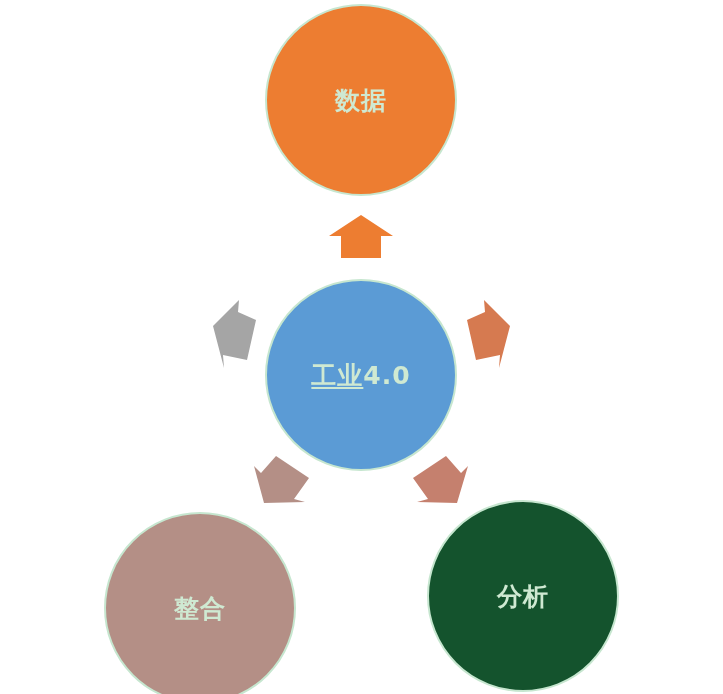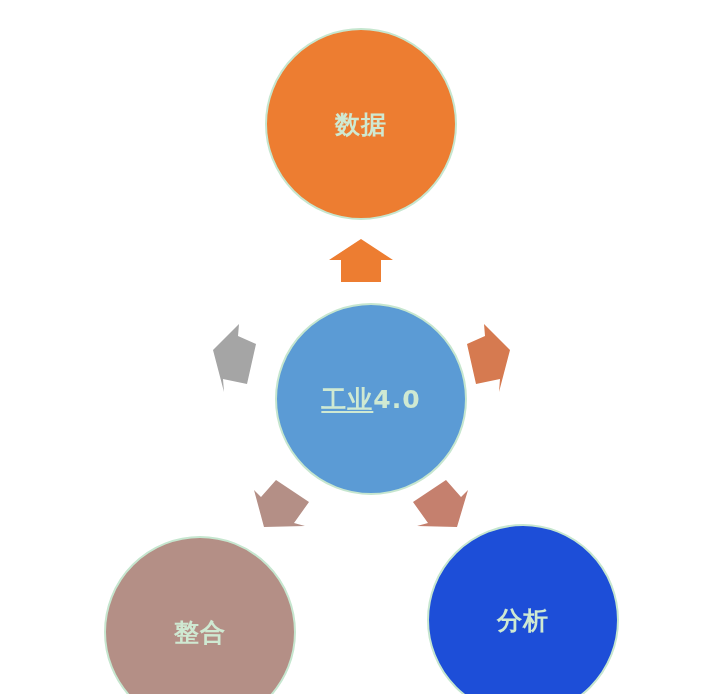--- a/index.html
+++ b/index.html
@@ -1,18 +1,18 @@
 <!DOCTYPE html>
 <html><head>
 <meta charset="utf-8">
 <style>
   html, body { margin: 0; padding: 0; background: #ffffff; }
   body { width: 723px; height: 694px; position: relative; overflow: hidden;
          font-family: "DejaVu Sans", "Liberation Sans", sans-serif; }
-  .stage { position: absolute; left: 0; top: 0; width: 723px; height: 568px; margin-top: 24px; }
+  .stage { position: absolute; left: 0; top: 0; width: 723px; height: 568px; }
   svg.arrows { position: absolute; left: 0; top: 0; width: 723px; height: 694px; }
   .node { position: absolute; width: 192px; height: 192px; border-radius: 50%;
           box-sizing: border-box; border: 2px solid #c6e6cf;
           display: flex; align-items: center; justify-content: center; }
   .node .label { color: #cfe9d2; font-weight: bold; font-size: 25px; letter-spacing: 1px; }
   .center-label .u { text-decoration: underline; text-decoration-thickness: 2px; text-underline-offset: 3px; }
 </style>
 </head>
 <body>
 
@@ -29,26 +29,26 @@
     <polygon points="309,478 294,499 305,502 264,503 254,466 261,473 276,456" fill="#b48f86"></polygon>
 
     <polygon points="256,320 247,360 223,355 224,368 213,326 239,300 238,312" fill="#a5a5a5"></polygon>
   </svg>
 
   <div class="node" style="left:265px; top:4px; background:#ed7d31;">
     <span class="label">数据</span>
   </div>
 
 
-  <div class="node" style="left:427px; top:500px; background:#1d4ed8;">
+  <div class="node" style="left:427px; top:500px; background:#14532d;">
     <span class="label">分析</span>
   </div>
 
   <div class="node" style="left:104px; top:512px; background:#b48f86;">
     <span class="label">整合</span>
   </div>
 
 
-  <div class="node" style="left:275px; top:279px; background:#5b9bd5;">
+  <div class="node" style="left:265px; top:279px; background:#5b9bd5;">
     <span class="label center-label"><span class="u">工业</span><span>4.0</span></span>
   </div>
 
 </div>
 
 </body></html>

